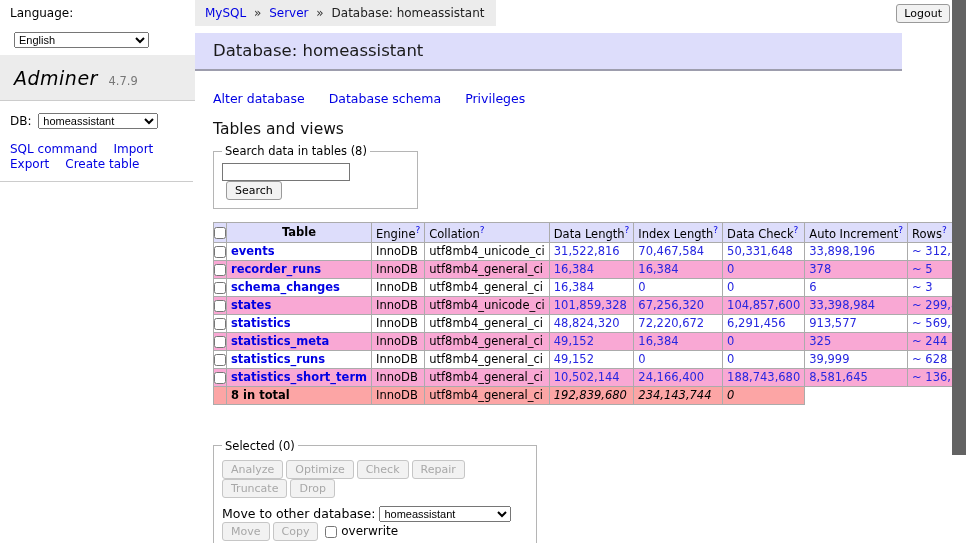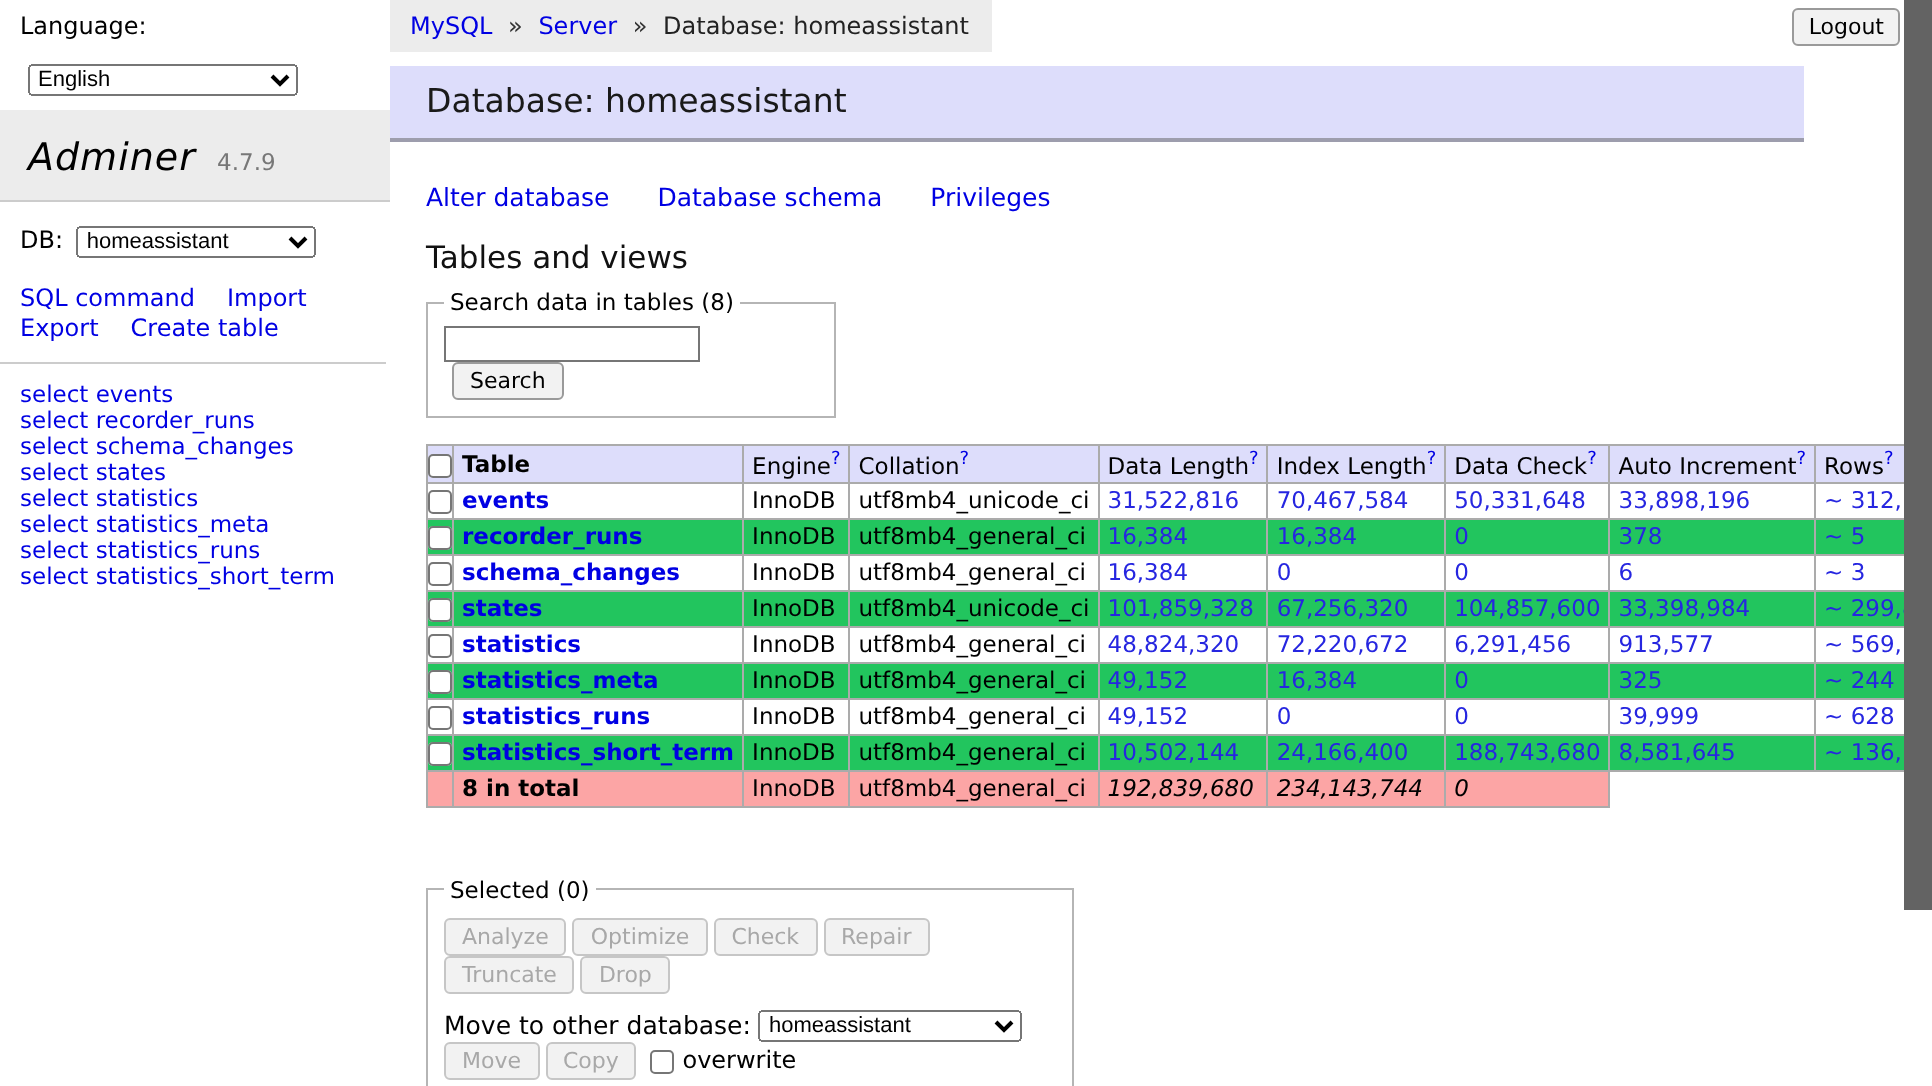--- a/index.html
+++ b/index.html
@@ -47,27 +47,27 @@
   legend { font-size: 11.5px; padding: 0 3px; }
   .search-fs { width: 205px; }
   .search-fs input[type=text] { width: 128px; height: 18px; border: 1px solid #767676;
     font-size: 11px; padding: 1px 3px; vertical-align: middle; }
   .search-fs button { margin-left: 4px; }
 
   table { border-collapse: collapse; margin-top: 13px; font-size: 11.5px; table-layout: fixed; }
   th, td { border: 1px solid #ababab; padding: 1px 4px; height: 18px; overflow: hidden;
     white-space: nowrap; }
   thead th { background: #ddddfb; font-weight: normal; text-align: left; }
-  thead th.name-h { font-weight: bold; }
+  thead th.name-h { font-weight: bold; text-align: center; }
   thead th.check, td.check { text-align: center; padding: 0; }
   th sup a { font-size: 9px; }
   td a.tname { font-weight: bold; }
   td.num { }
   td.num a { color: #2626e0; }
-  tr.odd td { background: #22c55e; }
+  tr.odd td { background: #f9a8d4; }
   tr.total td { background: #fca5a5; color: #000; }
   tr.total td.num { color: #000; font-style: italic; }
   tr.total .tlabel { font-weight: bold; }
   input[type=checkbox] { width: 12px; height: 12px; vertical-align: middle; }
 
   .selected-fs { width: 324px; margin-top: 34px; }
   .btn-row { margin-top: 2px; }
   .btn-row button { margin-right: 3px; }
   .move-row { margin-top: 8px; font-size: 12.5px; }
   .move-row select { width: 132px; font-size: 11px; margin: 0 4px; vertical-align: middle; }
@@ -99,30 +99,20 @@
       <span>DB:</span>
       <select>
         <option>homeassistant</option>
       </select>
     </div>
     <div class="sidebar-actions" id="sidebar-actions">
         <div><a>SQL command</a><a>Import</a></div>
         <div><a>Export</a><a>Create table</a></div>
       </div>
     <hr class="sidebar-divider">
-    <div class="table-links" id="table-links">
-        <a>select events</a>
-        <a>select recorder_runs</a>
-        <a>select schema_changes</a>
-        <a>select states</a>
-        <a>select statistics</a>
-        <a>select statistics_meta</a>
-        <a>select statistics_runs</a>
-        <a>select statistics_short_term</a>
-      </div>
   </aside>
 
   <main>
     <div class="topbar">
       <div class="breadcrumb" id="breadcrumb"><a>MySQL</a><span class="sep"> » </span><a>Server</a><span class="sep"> » </span><span>Database: homeassistant</span></div>
       <button class="logout">Logout</button>
     </div>
     <h2 class="page-title">Database: homeassistant</h2>
     <div class="content">
       <div class="links-row" id="db-actions"><a>Alter database</a><a>Database schema</a><a>Privileges</a></div>

